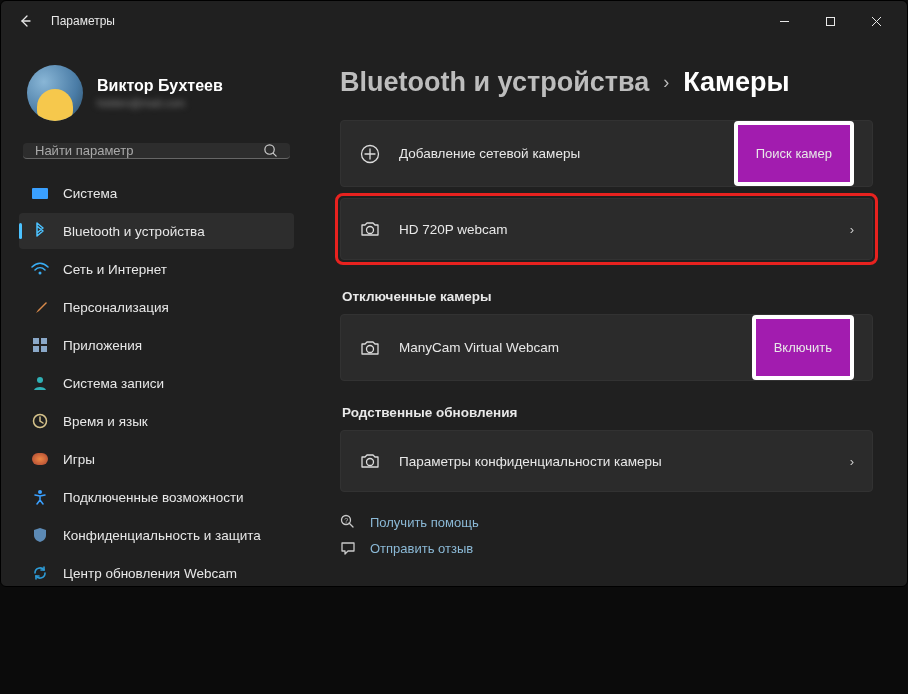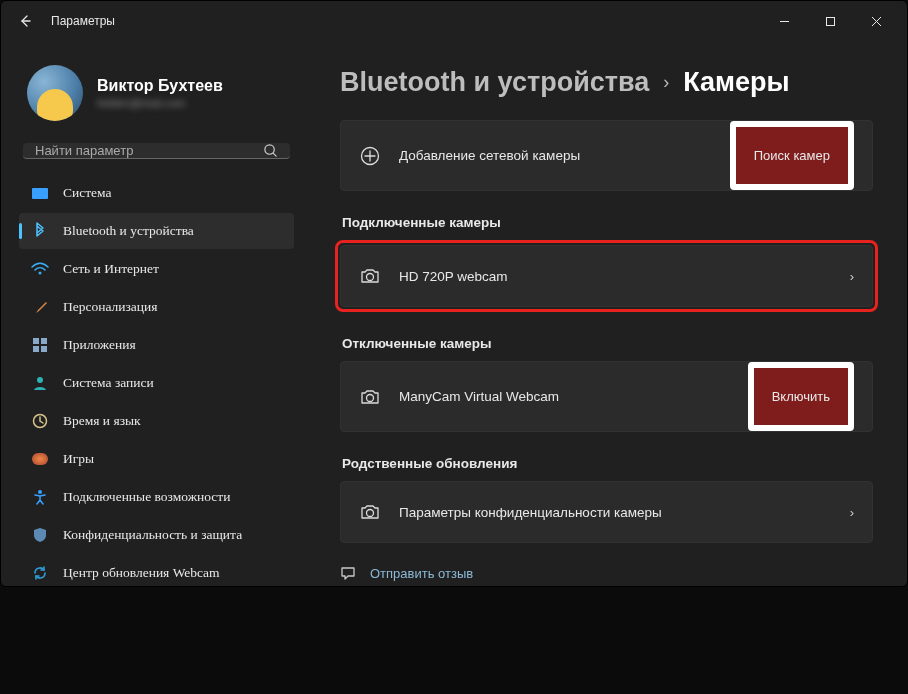--- a/index.html
+++ b/index.html
@@ -109,21 +109,20 @@
     height: 36px;
     display: flex;
     align-items: center;
     padding: 0 12px;
     gap: 14px;
     border-radius: 4px;
     cursor: pointer;
     font-size: 13.5px;
     color: #e8e8e8;
     position: relative;
-    font-family: Liberation Serif, serif;
   }
   .nav-item.active {
     background: #2d2d2d;
   }
   .nav-item.active::before {
     content: "";
     position: absolute;
     left: 0; top: 10px; bottom: 10px;
     width: 3px;
     background: #4cc2ff;
@@ -161,22 +160,22 @@
   .card .card-icon {
     width: 22px; height: 22px;
     display: inline-flex; align-items: center; justify-content: center;
     margin-right: 18px;
     color: #dcdcdc;
   }
   .card-label { font-size: 13.5px; color: #e8e8e8; }
   .card .action-btn,
   .pill-btn {
     margin-left: auto;
-    background: #7f1d1d;
-    border: 6px solid #ffffff;
+    background: #a21caf;
+    border: 4px solid #ffffff;
     border-radius: 4px;
     color: #e8e8e8;
     padding: 21px 18px;
     font-size: 13px;
     cursor: pointer;
   }
   .chev {
     margin-left: auto;
     color: #ccc;
     font-size: 13px;
@@ -379,21 +378,20 @@
         <span class="card-icon">
             <svg width="20" height="20" viewBox="0 0 20 20">
               <circle cx="10" cy="10" r="8.5" stroke="#dcdcdc" fill="none" stroke-width="1.3"></circle>
               <path d="M10 5v10M5 10h10" stroke="#dcdcdc" stroke-width="1.3" stroke-linecap="round"></path>
             </svg>
           </span>
         <span class="card-label">Добавление сетевой камеры</span>
         <button class="action-btn">Поиск камер</button>
       </div>
 
-      <div class="section-title">Подключенные камеры</div>
 
       <div class="highlight">
         <div class="card">
           <span class="card-icon">
               <svg width="22" height="20" viewBox="0 0 22 20">
                 <path d="M3 6h3l2-2h6l2 2h3v10H3z" stroke="#dcdcdc" fill="none" stroke-width="1.3" stroke-linejoin="round"></path>
                 <circle cx="11" cy="11" r="3.5" stroke="#dcdcdc" fill="none" stroke-width="1.3"></circle>
               </svg>
             </span>
           <span class="card-label">HD 720P webcam</span>
@@ -424,20 +422,30 @@
             </svg>
           </span>
         <span class="card-label">Параметры конфиденциальности камеры</span>
         <span class="chev">›</span>
       </div>
 
       <div class="footer-links">
         <div class="footer-link">
           <span class="fl-icon">
               <svg width="16" height="16" viewBox="0 0 16 16">
+                <circle cx="6" cy="6" r="4.5" stroke="#c9c9c9" fill="none" stroke-width="1.3"></circle>
+                <path d="M9 9l4 4" stroke="#c9c9c9" stroke-width="1.3" stroke-linecap="round"></path>
+                <text x="4.2" y="8.5" font-size="7" fill="#c9c9c9">?</text>
+              </svg>
+            </span>
+          <span>Получить помощь</span>
+        </div>
+        <div class="footer-link">
+          <span class="fl-icon">
+              <svg width="16" height="16" viewBox="0 0 16 16">
                 <path d="M2 3h12v8H8l-3 3v-3H2z" stroke="#c9c9c9" fill="none" stroke-width="1.3" stroke-linejoin="round"></path>
               </svg>
             </span>
           <span>Отправить отзыв</span>
         </div>
       </div>
     </div>
   </div>
 </div>
 

